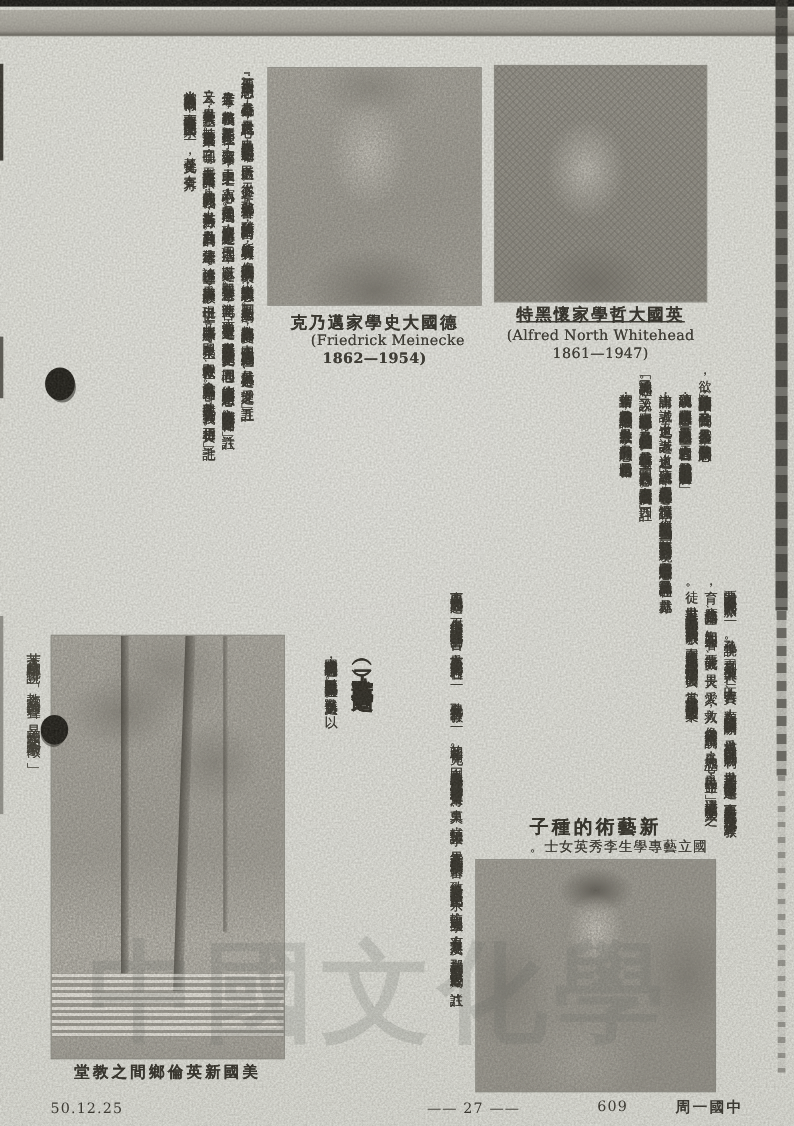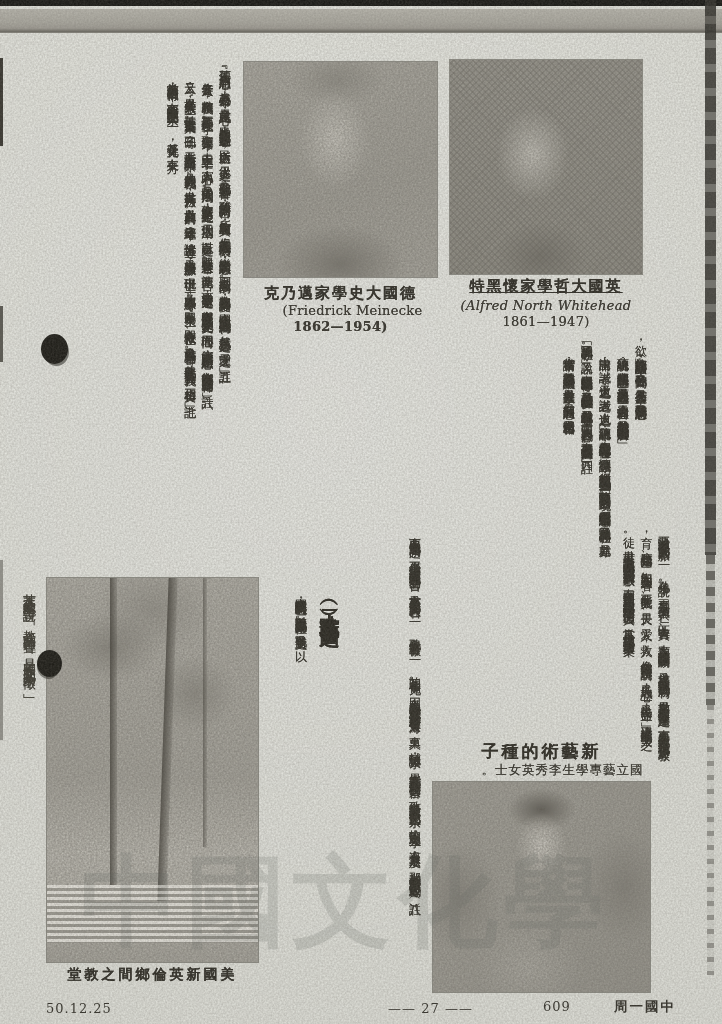--- a/index.html
+++ b/index.html
@@ -85,21 +85,21 @@
       radial-gradient(ellipse 60px 80px at 88% 50%, rgba(96,93,85,.4), rgba(96,93,85,0) 70%),
       linear-gradient(135deg,#b5b3aa 0%,#a3a198 100%);}
   
   .cap{position:absolute;z-index:3;text-align:center;text-shadow:0 0 .5px rgba(46,44,37,.9);}
   .cap-cn{font-size:15px;font-weight:bold;letter-spacing:2px;color:#2b2922;}
   .cap-en{font-size:13px;color:#33312a;letter-spacing:.3px;}
   .capL1{left:244px;top:284px;width:193px;}
   .capL2{left:256px;top:303px;width:193px;}
   .capL3{left:244px;top:319px;width:193px;font-weight:bold;}
   .capR1{left:450px;top:277px;width:192px;text-decoration:underline;}
-  .capR2{left:450px;top:298px;width:192px;font-style:italic;}
+  .capR2{left:450px;top:298px;width:192px;}
   .capR3{left:450px;top:314px;width:192px;}
   .stTitle{left:433px;top:740px;width:217px;font-size:17px;font-weight:bold;letter-spacing:3px;color:#29271f;}
   .stCap{left:444px;top:762px;width:237px;font-size:12.5px;letter-spacing:1px;color:#33312a;}
   .chCap{left:47px;top:966px;width:211px;font-size:14px;font-weight:bold;letter-spacing:3px;color:#2b2922;}
   
   .foot{position:absolute;z-index:3;font-size:13px;color:#2f2d26;}
   .f-date{left:46px;top:1001px;letter-spacing:1px;}
   .f-page{left:368px;top:1001px;width:125px;text-align:center;letter-spacing:1px;}
   .f-issue{left:543px;top:999px;letter-spacing:1px;}
   .f-pub{left:614px;top:998px;font-size:13.5px;letter-spacing:2px;font-weight:bold;}

